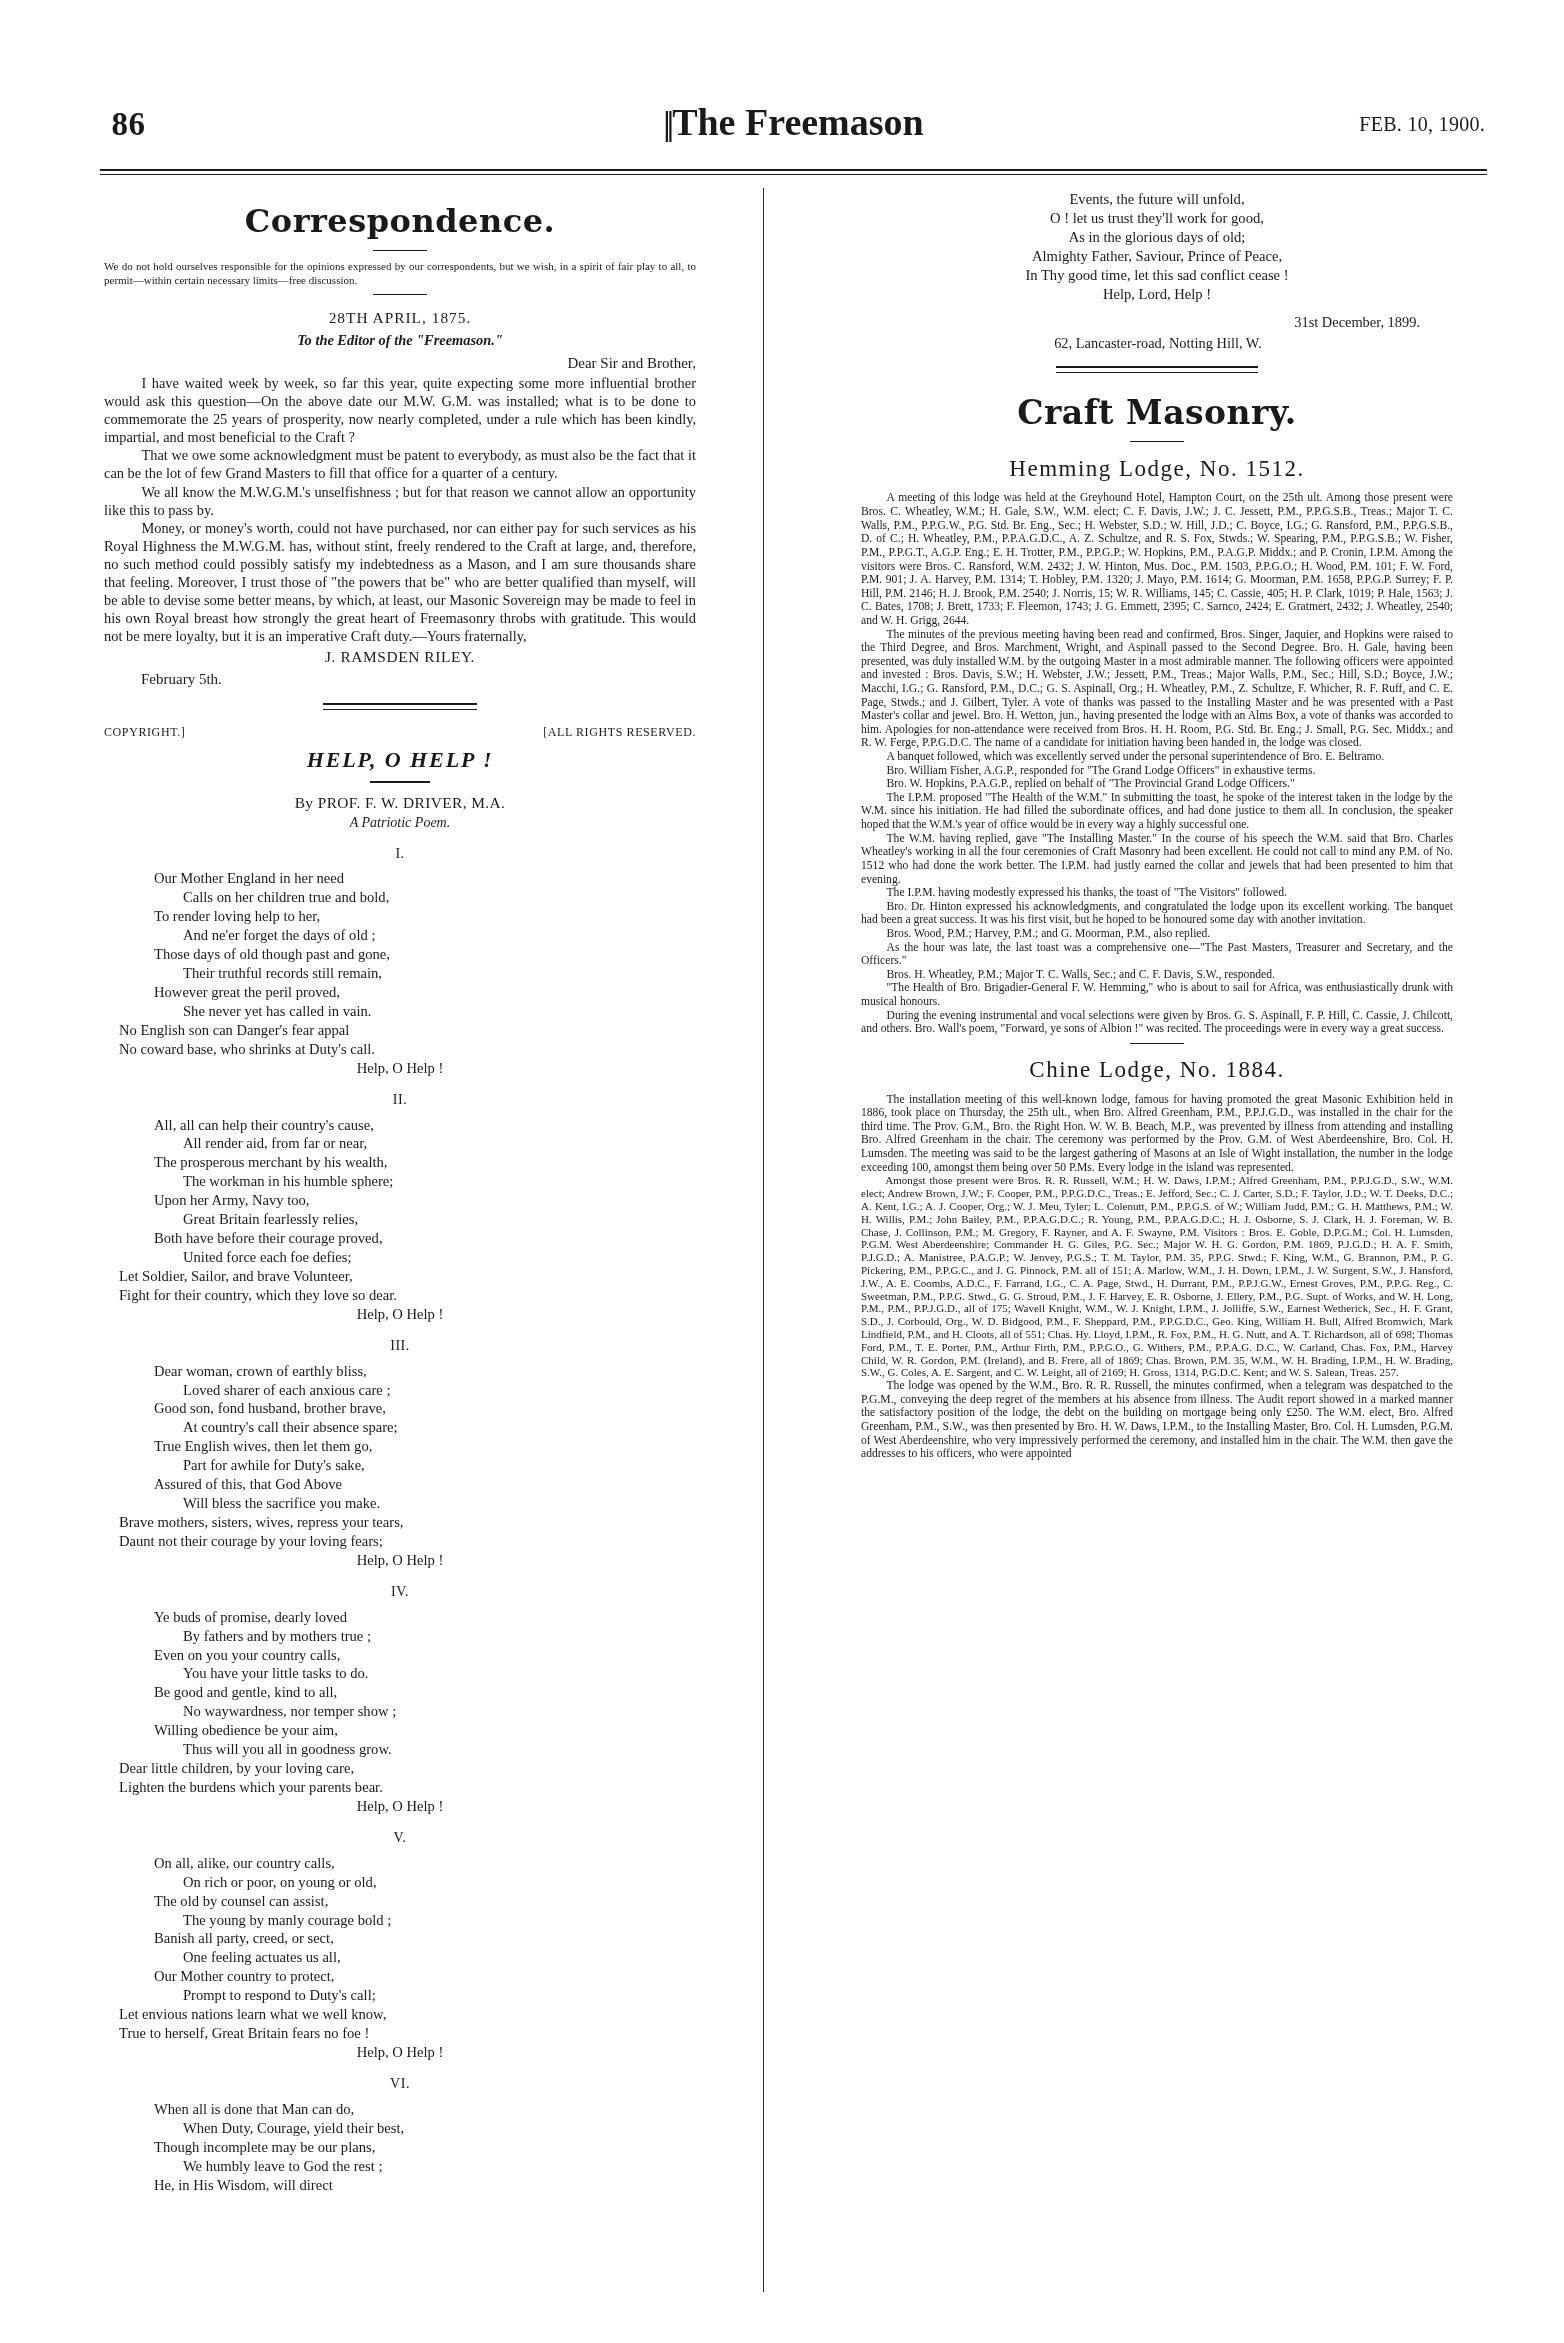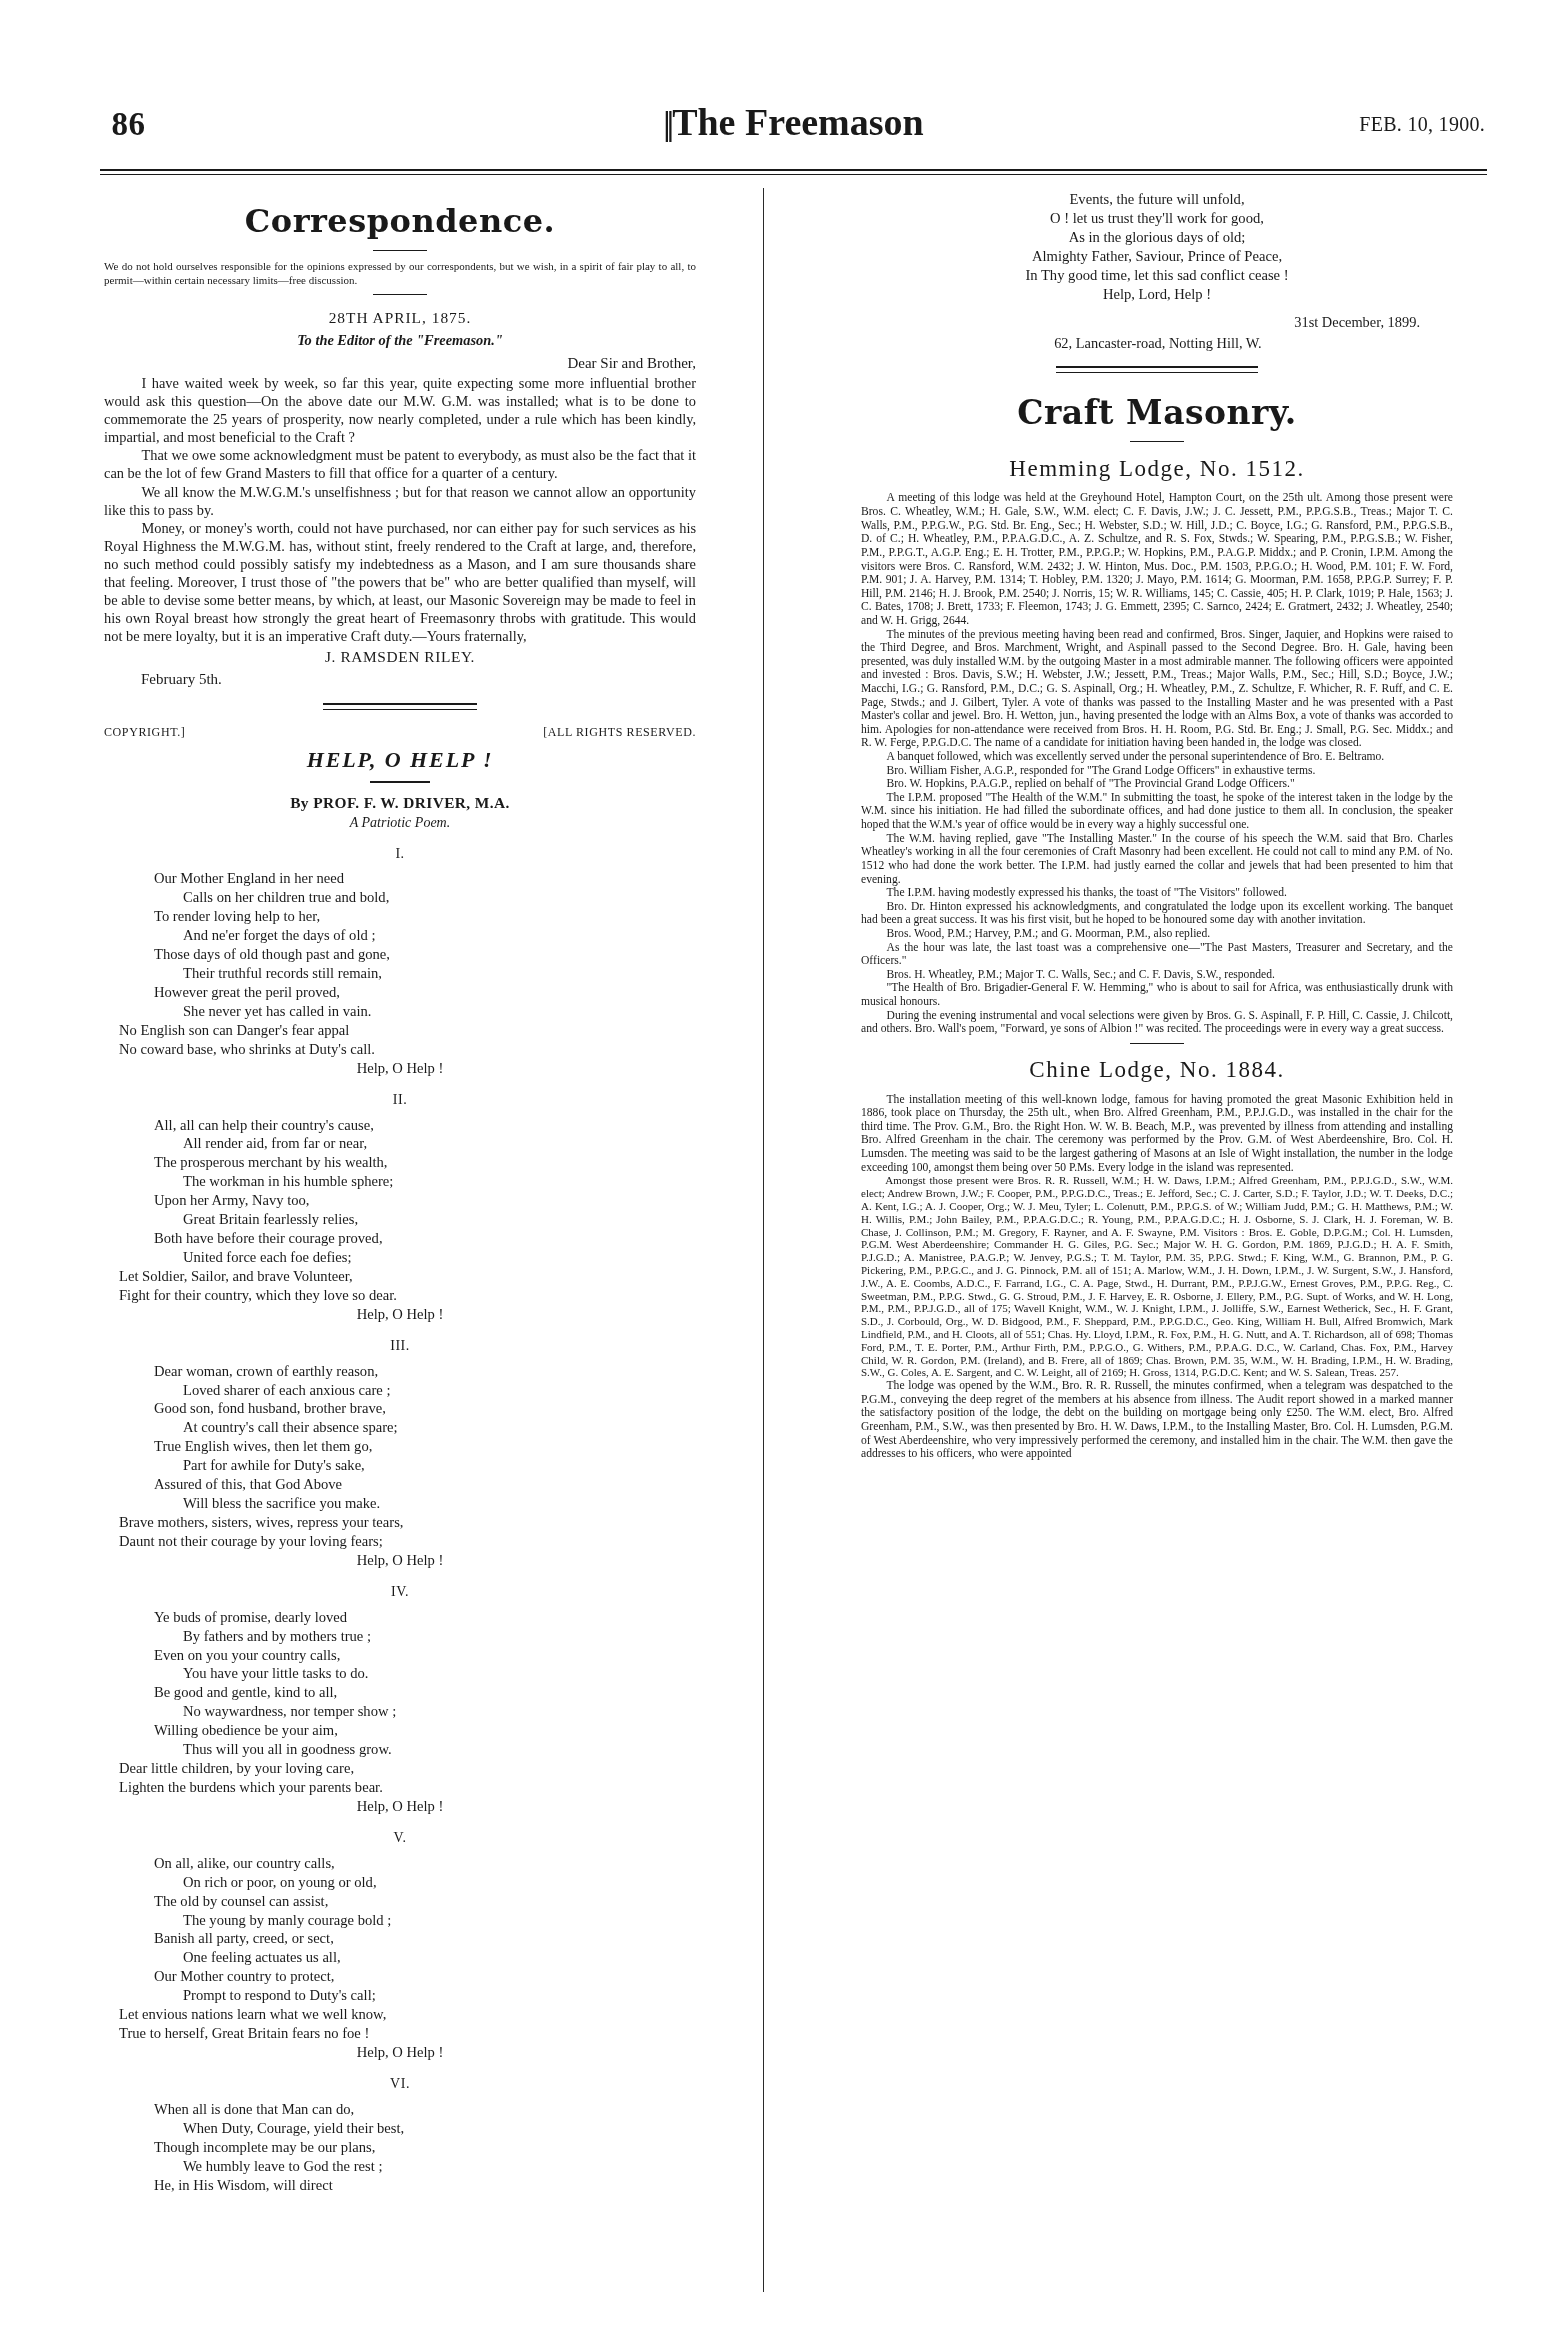--- a/index.html
+++ b/index.html
@@ -190,21 +190,20 @@
     font-weight: 700;
     font-size: 22px;
     letter-spacing: 1.9px;
     margin: 1.9px 0 0 0;
   }
   .byline {
     text-align: center;
     font-size: 15.4px;
     letter-spacing: 0.4px;
     margin: 3.8px 0 1px 0;
-    font-weight: bold;
   }
   .subtitle {
     text-align: center;
     font-style: italic;
     font-size: 14px;
     margin: 0 0 3.8px 0;
   }
   .stanza-num {
     text-align: center;
     font-size: 14px;
@@ -329,21 +328,21 @@
           <span class="ln ">Upon her Army, Navy too,</span>
           <span class="ln in">Great Britain fearlessly relies,</span>
           <span class="ln ">Both have before their courage proved,</span>
           <span class="ln in">United force each foe defies;</span>
           <span class="ln out">Let Soldier, Sailor, and brave Volunteer,</span>
           <span class="ln out">Fight for their country, which they love so dear.</span>
           <span class="ln ref">Help, O Help !</span>
         </div>
         <div class="stanza-num">III.</div>
         <div class="stanza">
-          <span class="ln ">Dear woman, crown of earthly reason,</span>
+          <span class="ln ">Dear woman, crown of earthly bliss,</span>
           <span class="ln in">Loved sharer of each anxious care ;</span>
           <span class="ln ">Good son, fond husband, brother brave,</span>
           <span class="ln in">At country's call their absence spare;</span>
           <span class="ln ">True English wives, then let them go,</span>
           <span class="ln in">Part for awhile for Duty's sake,</span>
           <span class="ln ">Assured of this, that God Above</span>
           <span class="ln in">Will bless the sacrifice you make.</span>
           <span class="ln out">Brave mothers, sisters, wives, repress your tears,</span>
           <span class="ln out">Daunt not their courage by your loving fears;</span>
           <span class="ln ref">Help, O Help !</span>

